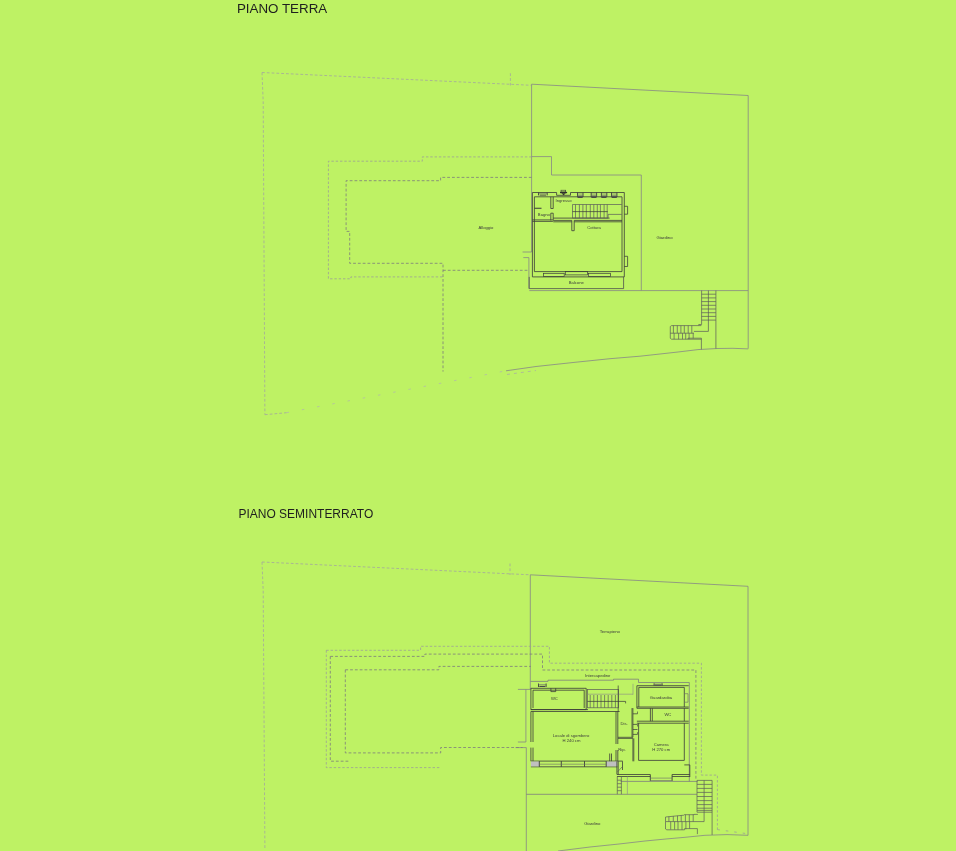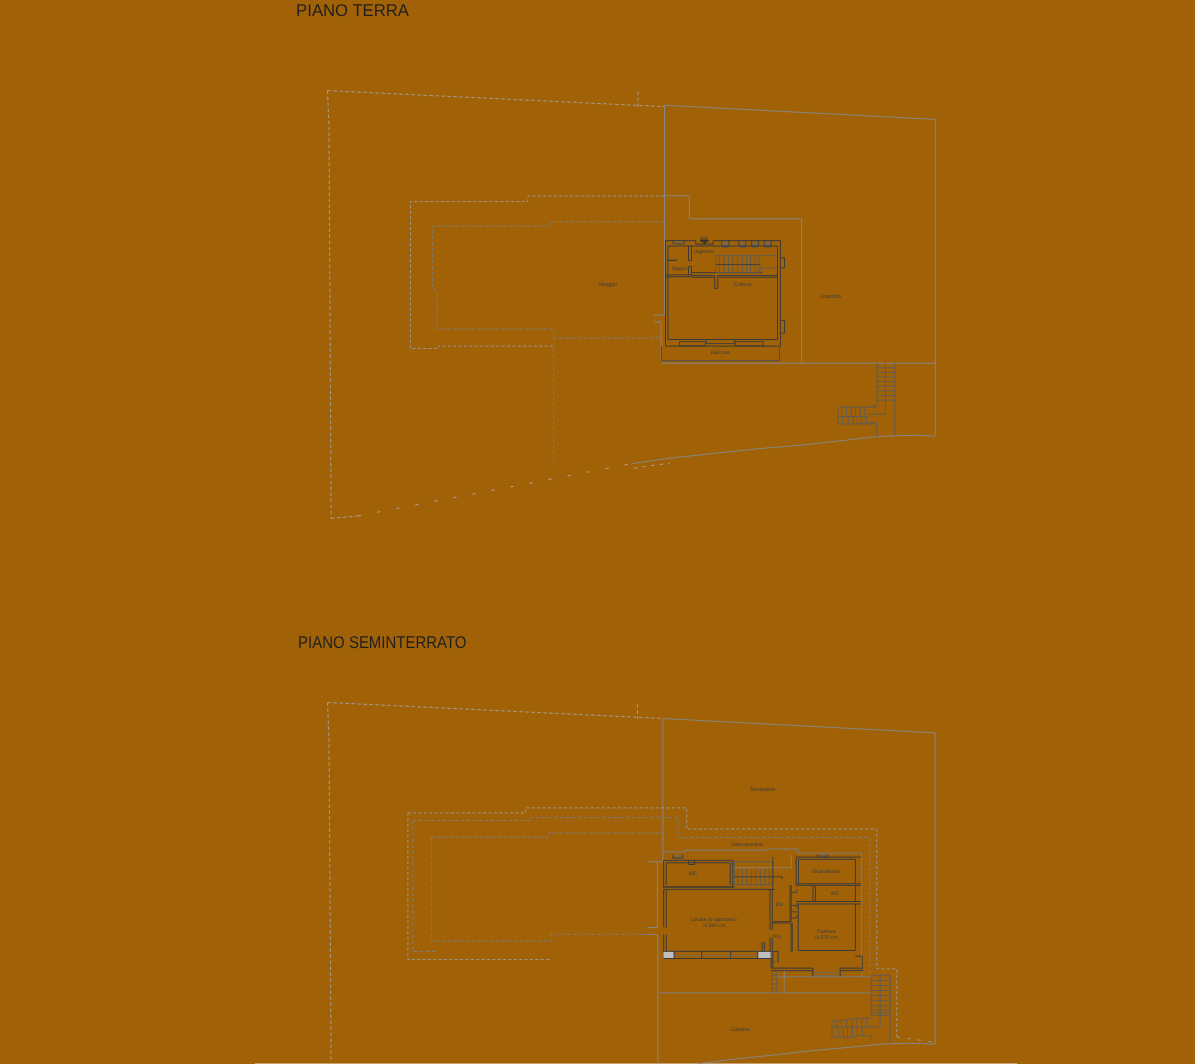--- a/index.html
+++ b/index.html
@@ -1,16 +1,16 @@
 <!DOCTYPE html>
 <html><head>
 <meta charset="utf-8">
 <style>
 html,body{margin:0;padding:0;background:#ffffff;}
-#page{width:956px;height:851px;position:relative;background:#a16207;overflow:hidden;}
+#page{width:956px;height:851px;position:relative;background:#bef264;overflow:hidden;}
 text{font-family:"Liberation Sans",sans-serif;fill:#3c3c3c;-webkit-font-smoothing:antialiased;}
 .t1{font-size:13.6px;fill:#1f1f1f;}
 .lab{font-size:4.3px;}
 .lab2{font-size:4.2px;}
 </style>
 </head>
 <body>
 <div id="page">
 <svg width="956" height="851" viewBox="0 0 956 851">
 

